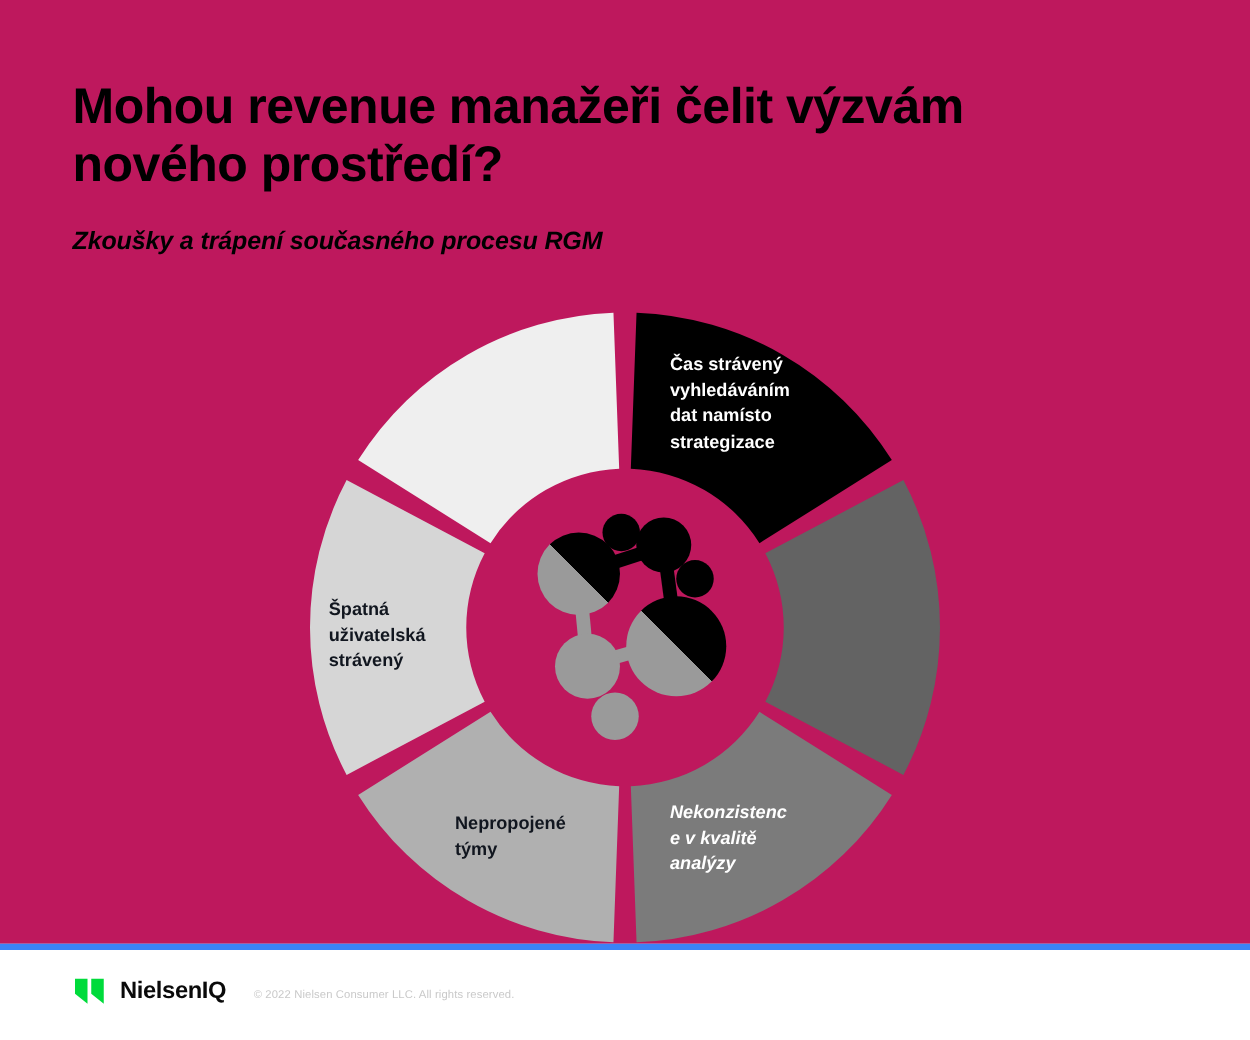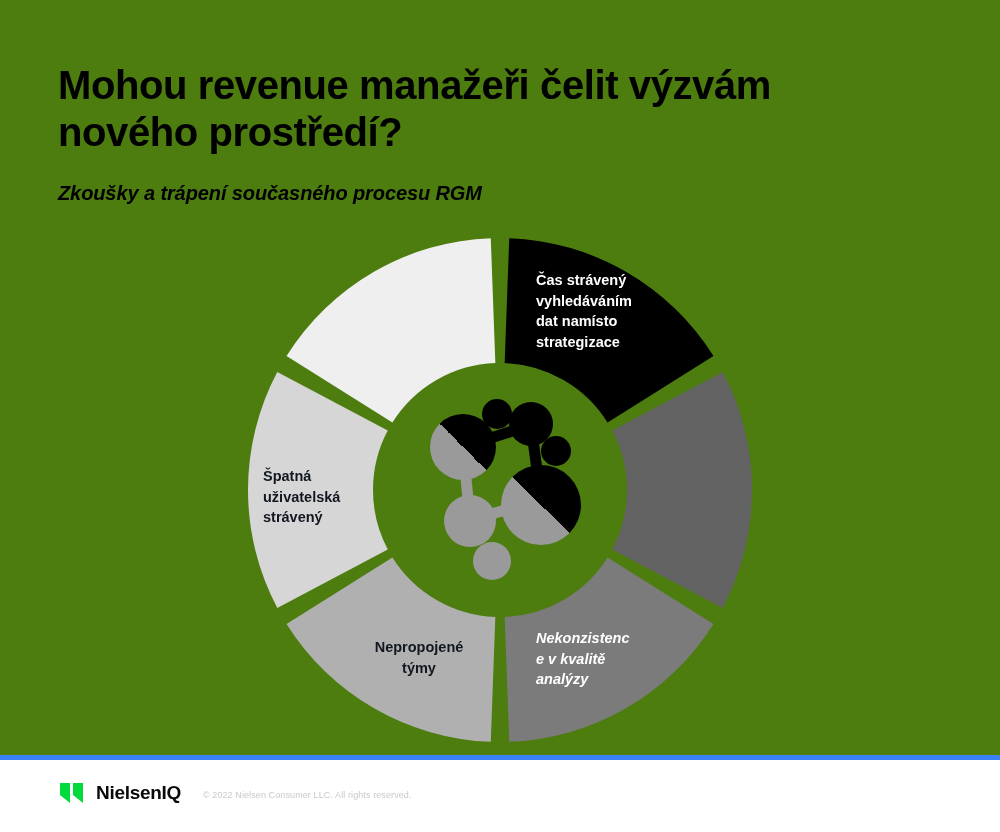--- a/index.html
+++ b/index.html
@@ -11,21 +11,21 @@
     height: 832px;
     background: #ffffff;
     font-family: "Liberation Sans", sans-serif;
     overflow: hidden;
     position: relative;
   }
 
   .slide {
     position: absolute;
     inset: 0;
-    background: #4d7c0f;
+    background: #be185d;
     padding-left: 23px;
   }
 
   
   .header {
     position: absolute;
     left: 58px;
     top: 62px;
     width: 880px;
   }
@@ -45,21 +45,21 @@
     margin: 0;
     padding-top: 26px;
     letter-spacing: -0.1px;
     font-style: italic;
   }
 
   
   .donut-wrap {
     position: absolute;
     left: 0;
-    top: 0;
+    top: 12px;
     width: 968px;
     height: 780px;
   }
   .donut-svg {
     position: absolute;
     left: 0;
     top: 0;
   }
 
   .seg-label {
@@ -69,21 +69,21 @@
     line-height: 1.42;
     white-space: pre-line;
   }
   .seg-label.dark  { color: #ffffff; }
   .seg-label.light { color: #11161f; }
 
   
   .lbl-0 { left: 536px; top: 270px; width: 118px; }
   .lbl-1 { left: 648px; top: 461px; width: 100px; }
   .lbl-2 { left: 536px; top: 628px; width: 110px; font-style: italic; }
-  .lbl-3 { left: 364px; top: 637px; width: 110px; text-align: center; }
+  .lbl-3 { left: 364px; top: 637px; width: 110px; }
   .lbl-4 { left: 263px; top: 466px; width: 104px; }
   .lbl-5 { left: 362px; top: 291px; width: 118px; }
 
   
   .footer {
     position: absolute;
     left: 0;
     right: 0;
     bottom: 0;
     height: 72px;

